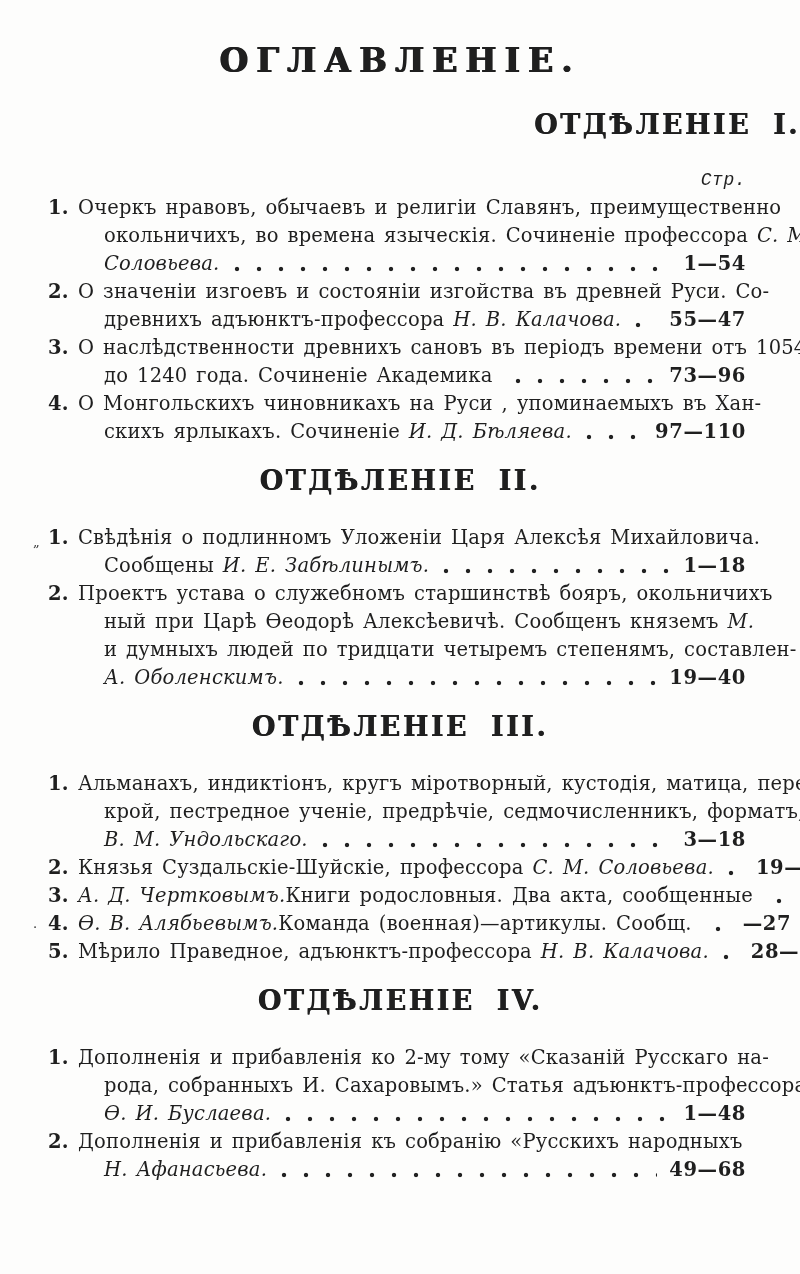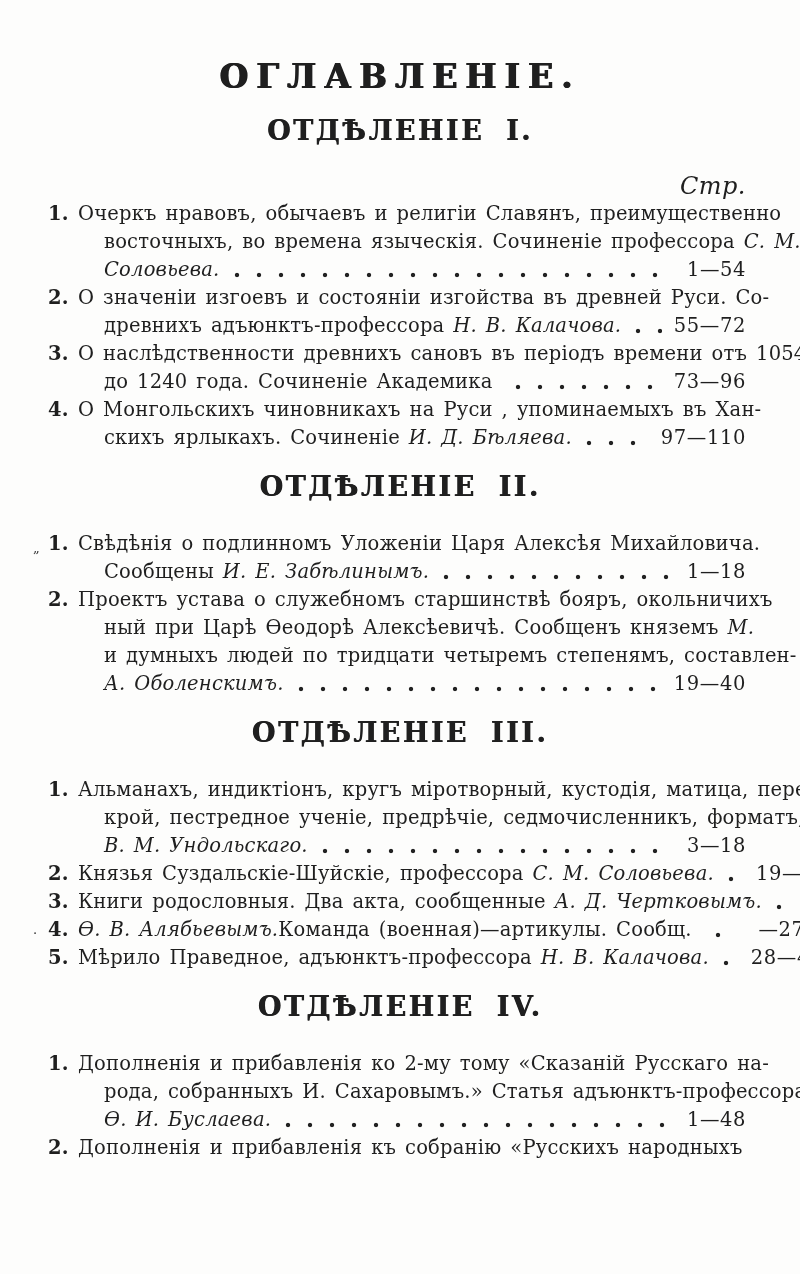--- a/index.html
+++ b/index.html
@@ -12,48 +12,50 @@
     width: 800px;
     height: 1274px;
     margin: 0 auto;
     background: #fdfdfc;
     color: #1f1f1f;
     font-family: "DejaVu Serif", "Liberation Serif", serif;
     overflow: hidden;
   }
   .doc-title {
     margin: 0;
-    padding-top: 56px;
+    padding-top: 40px;
     text-align: center;
     font-size: 33px;
     line-height: 42px;
     font-weight: bold;
     letter-spacing: 8px;
     text-shadow: 0.8px 0 0 currentColor, -0.4px 0 0 currentColor;
   }
   .section-heading {
     margin: 18px 0 26px 0;
     text-align: center;
     font-size: 27px;
     line-height: 34px;
     font-weight: bold;
     letter-spacing: 2.5px;
     word-spacing: 10px;
     text-shadow: 0.5px 0 0 currentColor;
   }
   .section:first-of-type .section-heading {
-    margin-top: 16px;
+    margin-top: 26px;
+    text-align: right;
   }
   .pages-header {
     margin: 18px 54px 2px 0;
     text-align: right;
     font-style: italic;
-    font-size: 24px;
+    font-size: 18px;
     line-height: 24px;
     letter-spacing: 0.5px;
+    font-family: Liberation Mono, monospace;
   }
   .entries {
     margin: 0 54px 0 48px;
     font-size: 19.5px;
     line-height: 28px;
     word-spacing: 2.5px;
     letter-spacing: 0.2px;
   }
   .entry-line {
     display: flex;
@@ -77,22 +79,22 @@
     min-width: 16px;
     align-self: stretch;
     margin: 0 12px 0 14px;
     background-image: radial-gradient(circle at 3px 19px, #222 1.7px, transparent 2.6px);
     background-size: 22px 28px;
     background-repeat: repeat-x;
   }
   .pages {
     flex: 0 0 auto;
     min-width: 62px;
-    text-align: right;
     letter-spacing: 0.6px;
+    font-weight: bold;
   }
   .premark {
     position: absolute;
     left: -15px;
     top: 4px;
     font-size: 13px;
     color: #3a3a3a;
   }
 </style>
 </head>
@@ -100,26 +102,26 @@
 
 <div class="page">
   <h1 class="doc-title">ОГЛАВЛЕНІЕ.</h1>
   <div id="toc">
       <div class="section">
         <div class="section-heading">ОТДѢЛЕНІЕ I.</div>
         <div class="pages-header">Стр.</div>
         <div class="entries">
           <div class="entry">
             <div class="entry-line"><span class="num">1.</span><span class="seg">Очеркъ нравовъ, обычаевъ и религіи Славянъ, преимущественно</span></div>
-            <div class="entry-line"><span class="indent"></span><span class="seg">восточныхъ, во времена языческія. Сочиненіе профессора </span><span class="seg it">С. М.</span></div>
+            <div class="entry-line"><span class="indent"></span><span class="seg">окольничихъ, во времена языческія. Сочиненіе профессора </span><span class="seg it">С. М.</span></div>
             <div class="entry-line"><span class="indent"></span><span class="seg it">Соловьева.</span><span class="leader"></span><span class="pages">1—54</span></div>
           </div>
           <div class="entry">
             <div class="entry-line"><span class="num">2.</span><span class="seg">О значеніи изгоевъ и состояніи изгойства въ древней Руси. Со-</span></div>
-            <div class="entry-line"><span class="indent"></span><span class="seg">древнихъ адъюнктъ-профессора </span><span class="seg it">Н. В. Калачова.</span><span class="leader"></span><span class="pages">55—72</span></div>
+            <div class="entry-line"><span class="indent"></span><span class="seg">древнихъ адъюнктъ-профессора </span><span class="seg it">Н. В. Калачова.</span><span class="leader"></span><span class="pages">55—47</span></div>
           </div>
           <div class="entry">
             <div class="entry-line"><span class="num">3.</span><span class="seg">О наслѣдственности древнихъ сановъ въ періодъ времени отъ 1054</span></div>
             <div class="entry-line"><span class="indent"></span><span class="seg">до 1240 года. Сочиненіе Академика </span><span class="leader"></span><span class="pages">73—96</span></div>
           </div>
           <div class="entry">
             <div class="entry-line"><span class="num">4.</span><span class="seg">О Монгольскихъ чиновникахъ на Руси , упоминаемыхъ въ Хан-</span></div>
             <div class="entry-line"><span class="indent"></span><span class="seg">скихъ ярлыкахъ. Сочиненіе </span><span class="seg it">И. Д. Бѣляева.</span><span class="leader"></span><span class="pages">97—110</span></div>
           </div>
         </div>
@@ -144,37 +146,38 @@
         <div class="entries">
           <div class="entry">
             <div class="entry-line"><span class="num">1.</span><span class="seg">Альманахъ, индиктіонъ, кругъ міротворный, кустодія, матица, пере-</span></div>
             <div class="entry-line"><span class="indent"></span><span class="seg">крой, пестредное ученіе, предрѣчіе, седмочисленникъ, форматъ,</span></div>
             <div class="entry-line"><span class="indent"></span><span class="seg it">В. М. Ундольскаго.</span><span class="leader"></span><span class="pages">3—18</span></div>
           </div>
           <div class="entry">
             <div class="entry-line"><span class="num">2.</span><span class="seg">Князья Суздальскіе-Шуйскіе, профессора </span><span class="seg it">С. М. Соловьева.</span><span class="leader"></span><span class="pages">19—21</span></div>
           </div>
           <div class="entry">
-            <div class="entry-line"><span class="num">3.</span><span class="seg">Книги родословныя. Два акта, сообщенные </span><span class="seg it">А. Д. Чертковымъ.</span><span class="leader"></span></div>
+            <div class="entry-line"><span class="num">3.</span><span class="seg it">А. Д. Чертковымъ.</span><span class="seg">Книги родословныя. Два акта, сообщенные </span><span class="leader"></span></div>
           </div>
           <div class="entry">
             <div class="entry-line"><span class="premark">·</span><span class="num">4.</span><span class="seg it">Ѳ. В. Алябьевымъ.</span><span class="seg">Команда (военная)—артикулы. Сообщ. </span><span class="leader"></span><span class="pages">—27</span></div>
           </div>
           <div class="entry">
             <div class="entry-line"><span class="num">5.</span><span class="seg">Мѣрило Праведное, адъюнктъ-профессора </span><span class="seg it">Н. В. Калачова.</span><span class="leader"></span><span class="pages">28—40</span></div>
           </div>
         </div>
       </div>
       <div class="section">
         <div class="section-heading">ОТДѢЛЕНІЕ IV.</div>
         <div class="entries">
           <div class="entry">
             <div class="entry-line"><span class="num">1.</span><span class="seg">Дополненія и прибавленія ко 2-му тому «Сказаній Русскаго на-</span></div>
             <div class="entry-line"><span class="indent"></span><span class="seg">рода, собранныхъ И. Сахаровымъ.» Статья адъюнктъ-профессора</span></div>
             <div class="entry-line"><span class="indent"></span><span class="seg it">Ѳ. И. Буслаева.</span><span class="leader"></span><span class="pages">1—48</span></div>
           </div>
           <div class="entry">
             <div class="entry-line"><span class="num">2.</span><span class="seg">Дополненія и прибавленія къ собранію «Русскихъ народныхъ</span></div>
+            <div class="entry-line"><span class="indent"></span><span class="seg it">Н. Афанасьева.</span><span class="leader"></span><span class="pages">49—68</span></div>
           </div>
         </div>
       </div>
     </div>
 </div>
 
 </body></html>

